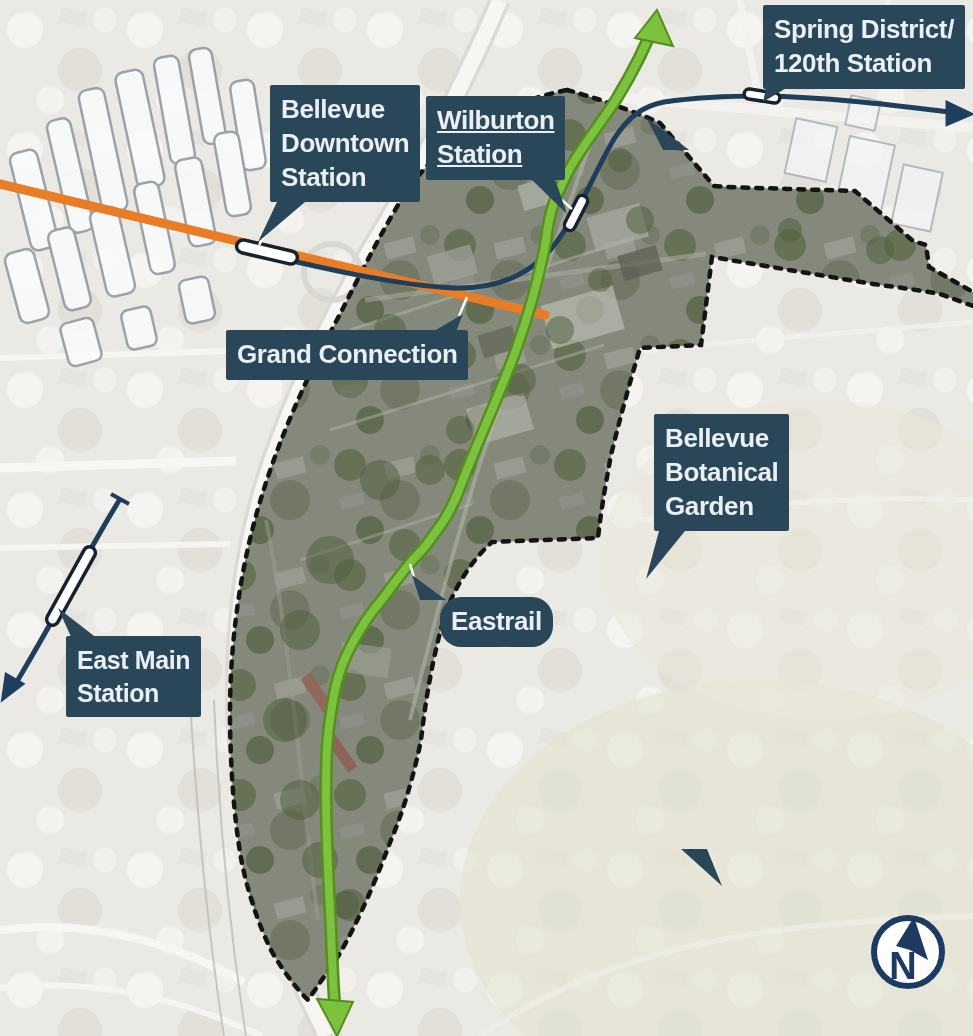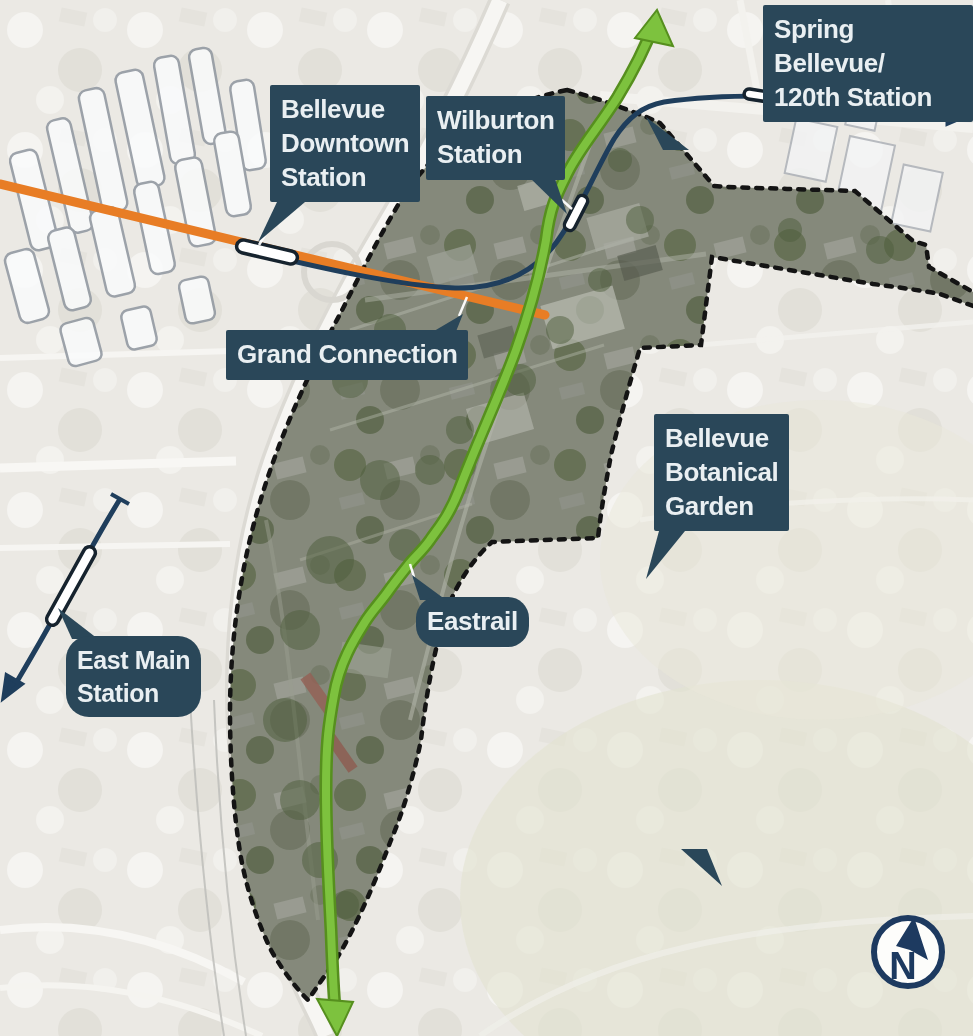--- a/index.html
+++ b/index.html
@@ -198,25 +198,25 @@
   <g>
     <circle cx="908" cy="952" r="34" fill="#fdfdfb" stroke="#1d3a60" stroke-width="6"></circle>
     <text x="903" y="979" text-anchor="middle" font-family="Liberation Sans, sans-serif" font-size="38" font-weight="bold" fill="#1d3a60">N</text>
     <polygon points="914,917 928,960 910,950 896,946" fill="#1d3a60"></polygon>
   </g>
 </svg>
 
 <div class="maplabel" style="left:270px;top:85px;">Bellevue
 Downtown
 Station</div>
-<div class="maplabel" style="left:426px;top:96px;">Wilburton
+<div class="maplabel" style="left:426px;top:96px;text-decoration:underline;">Wilburton
 Station</div>
-<div class="maplabel" style="left:763px;top:5px;">Spring Bellevue/
+<div class="maplabel" style="left:763px;top:5px;">Spring District/
 120th Station</div>
 <div class="maplabel" style="left:226px;top:330px;">Grand Connection</div>
 <div class="maplabel" style="left:654px;top:414px;">Bellevue
 Botanical
 Garden</div>
-<div class="maplabel" style="left:416px;top:597px;border-radius:21px;">Eastrail</div>
-<div class="maplabel small" style="left:66px;top:636px;border-radius:23px;">East Main
+<div class="maplabel" style="left:440px;top:597px;border-radius:21px;">Eastrail</div>
+<div class="maplabel small" style="left:66px;top:636px;">East Main
 Station</div>
 
 </div>
 
 </body></html>

